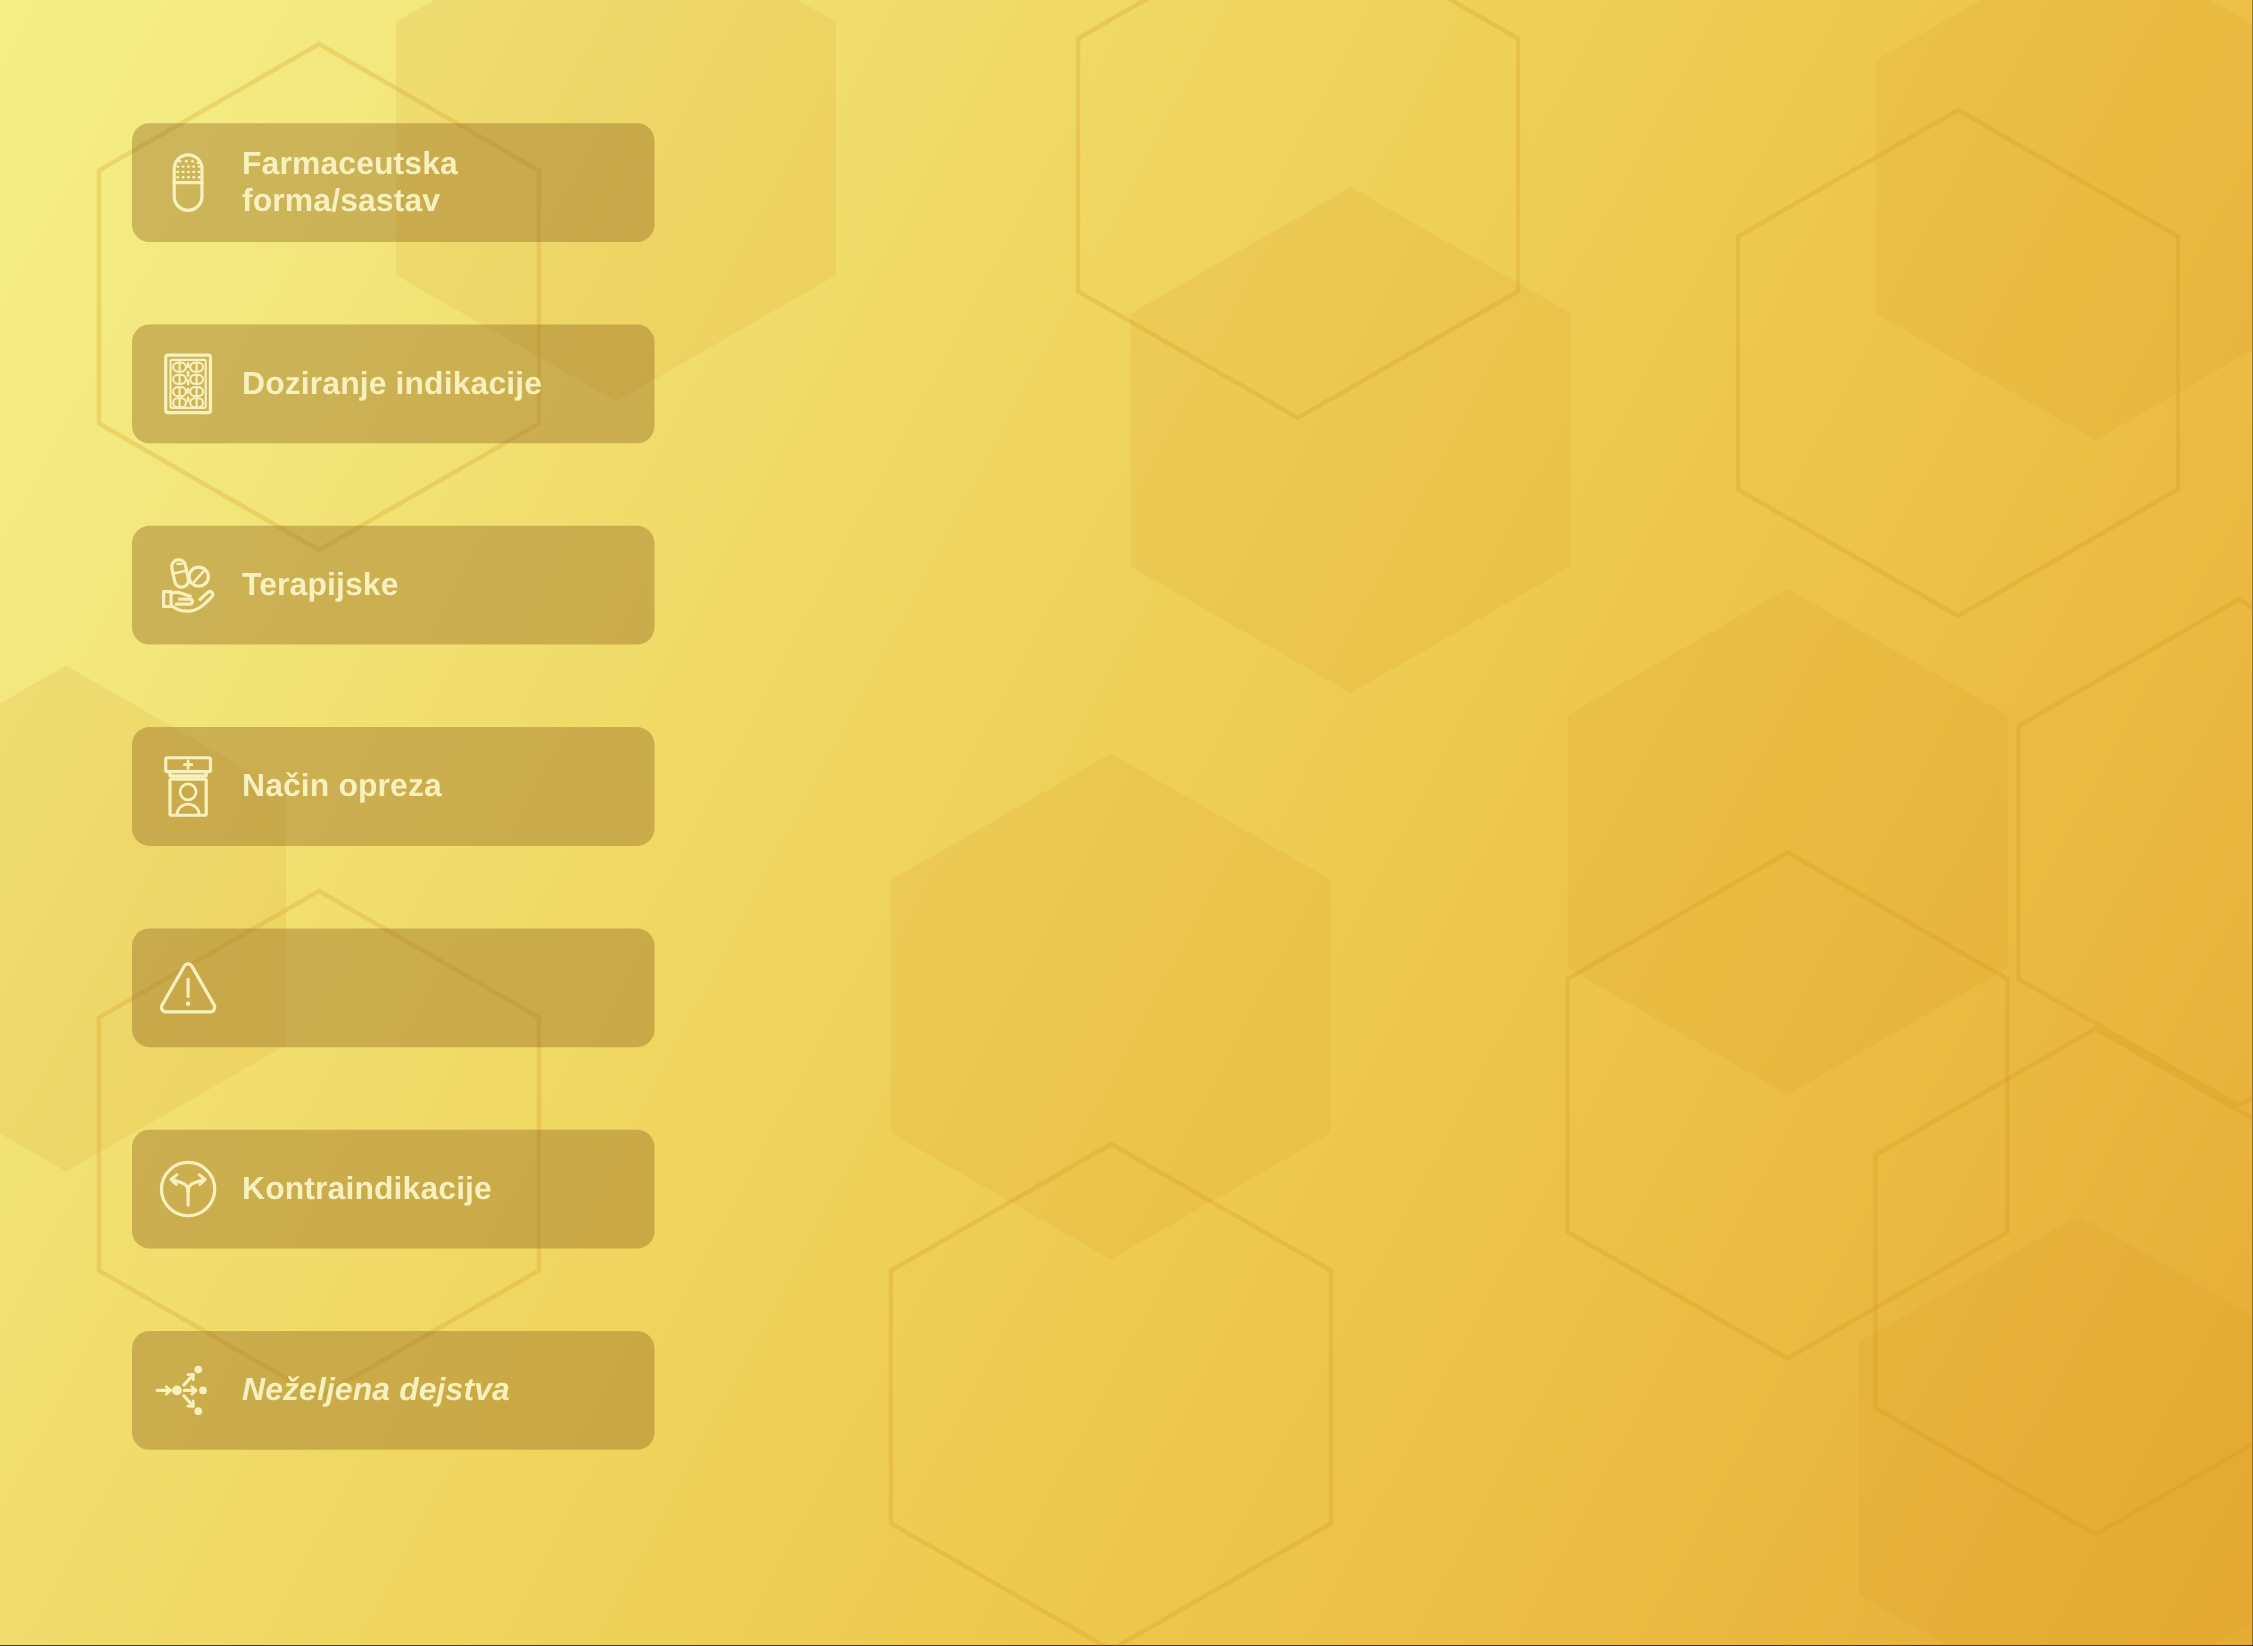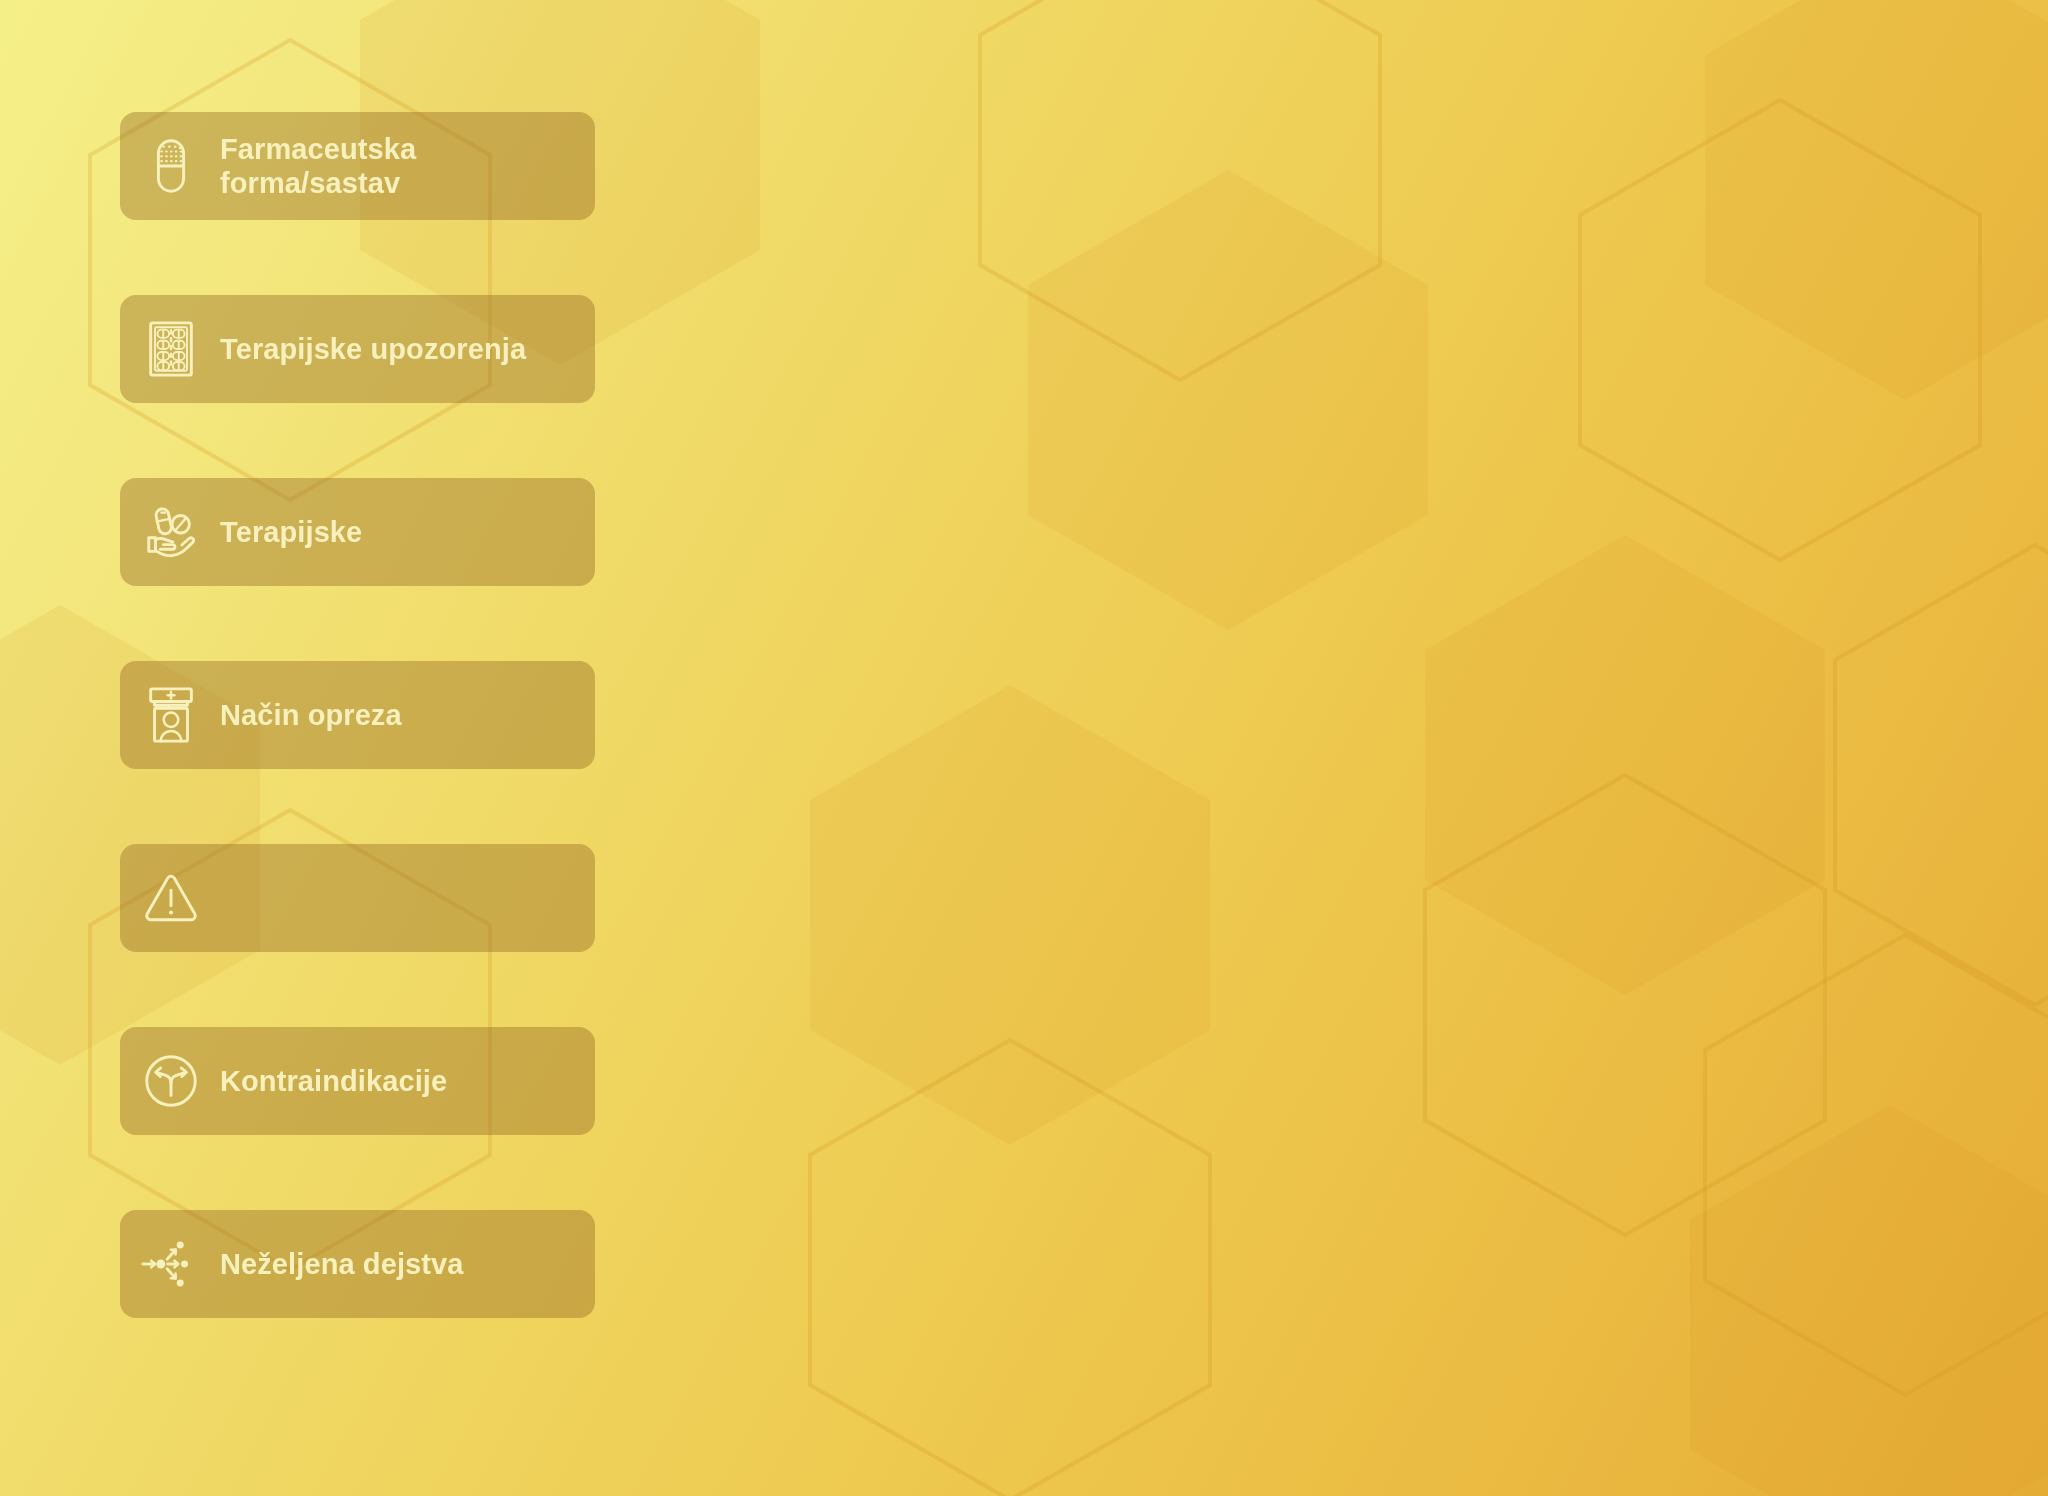--- a/index.html
+++ b/index.html
@@ -54,21 +54,21 @@
     align-items: center;
     box-sizing: border-box;
     height: 108px;
     border-radius: 16px;
     background: rgba(150, 108, 36, 0.42);
     padding: 0 18px 0 20px;
     margin-bottom: 75px;
     cursor: pointer;
     user-select: none;
   }
-  .nav-btn:last-child { margin-bottom: 16px; }
+  .nav-btn:last-child { margin-bottom: 16px; font-style: italic; }
 
   .nav-icon {
     flex: 0 0 auto;
     width: 62px;
     height: 62px;
     margin-right: 18px;
     display: flex;
     align-items: center;
     justify-content: center;
   }
@@ -185,21 +185,21 @@
           </g>
           <g stroke-width="2.6" stroke-linecap="round">
             <line x1="32" y1="13" x2="32" y2="16"></line>
             <line x1="32" y1="21" x2="32" y2="24"></line>
             <line x1="32" y1="29" x2="32" y2="32"></line>
             <line x1="32" y1="37" x2="32" y2="40"></line>
             <line x1="32" y1="45" x2="32" y2="48"></line>
           </g>
         </svg>
       </span>
-      <span class="nav-label">Terapijske upozorenja</span>
+      <span class="nav-label">Doziranje indikacije</span>
     </div>
 
     <div class="nav-btn">
       <span class="nav-icon">
         <svg viewBox="0 0 64 64" fill="none" stroke="#f8f1bd" stroke-width="3" stroke-linecap="round" stroke-linejoin="round">
 
           <rect x="18" y="8" width="13" height="26" rx="6.5" transform="rotate(-12 24.5 21)"></rect>
           <line x1="17.3" y1="21.2" x2="30.2" y2="18.4" stroke-width="2.4"></line>
           <line x1="22" y1="12" x2="26" y2="12" stroke-width="2.2"></line>
 

